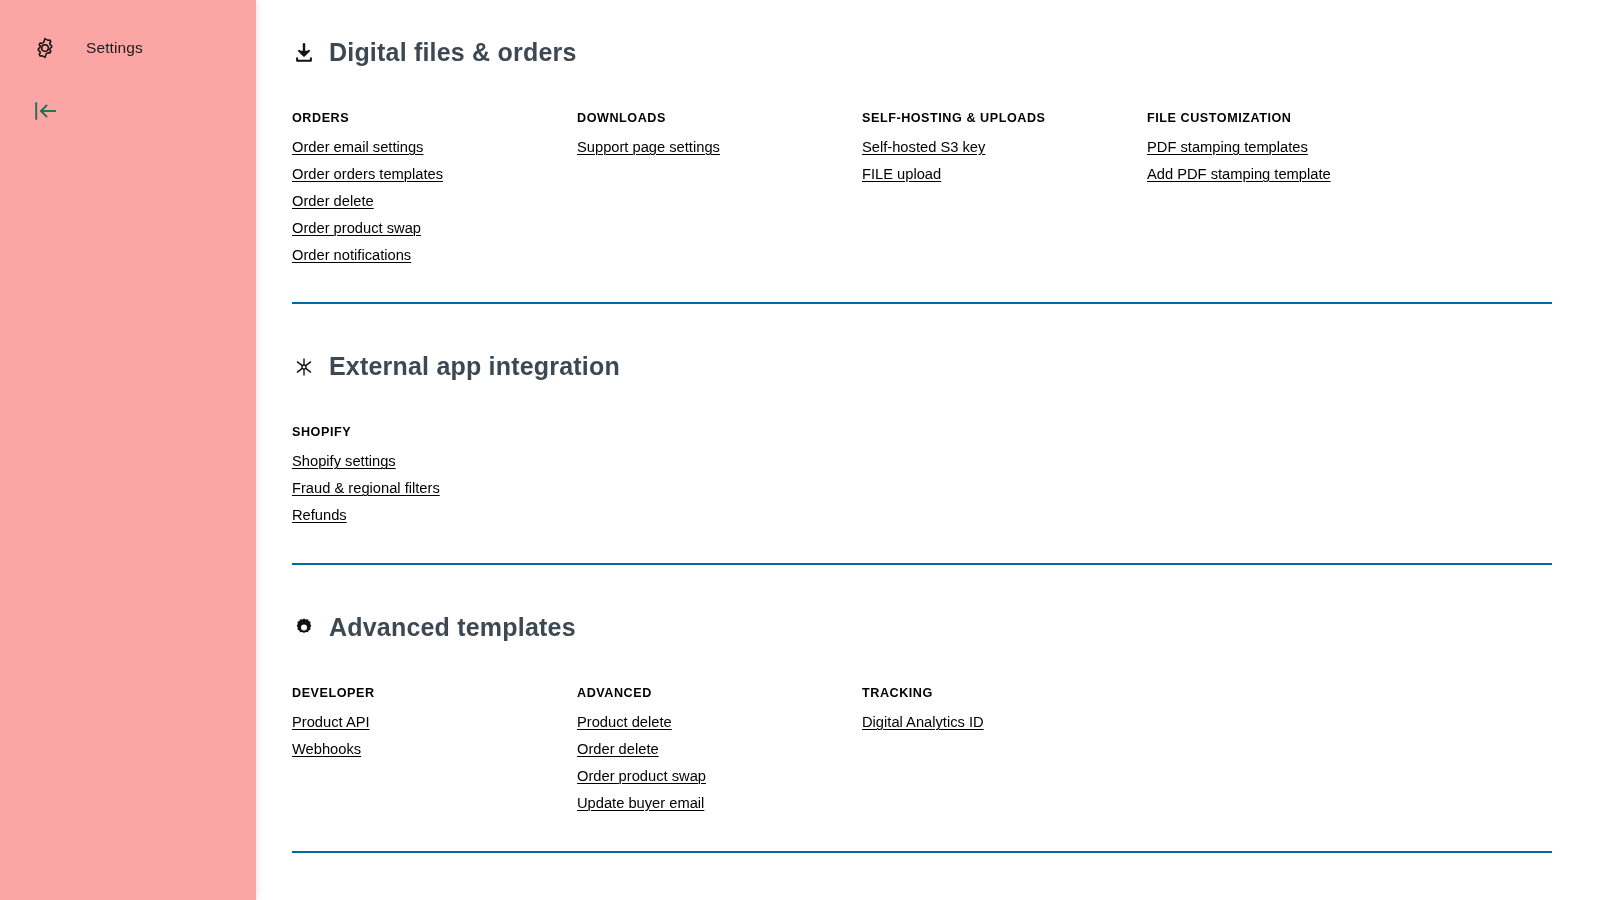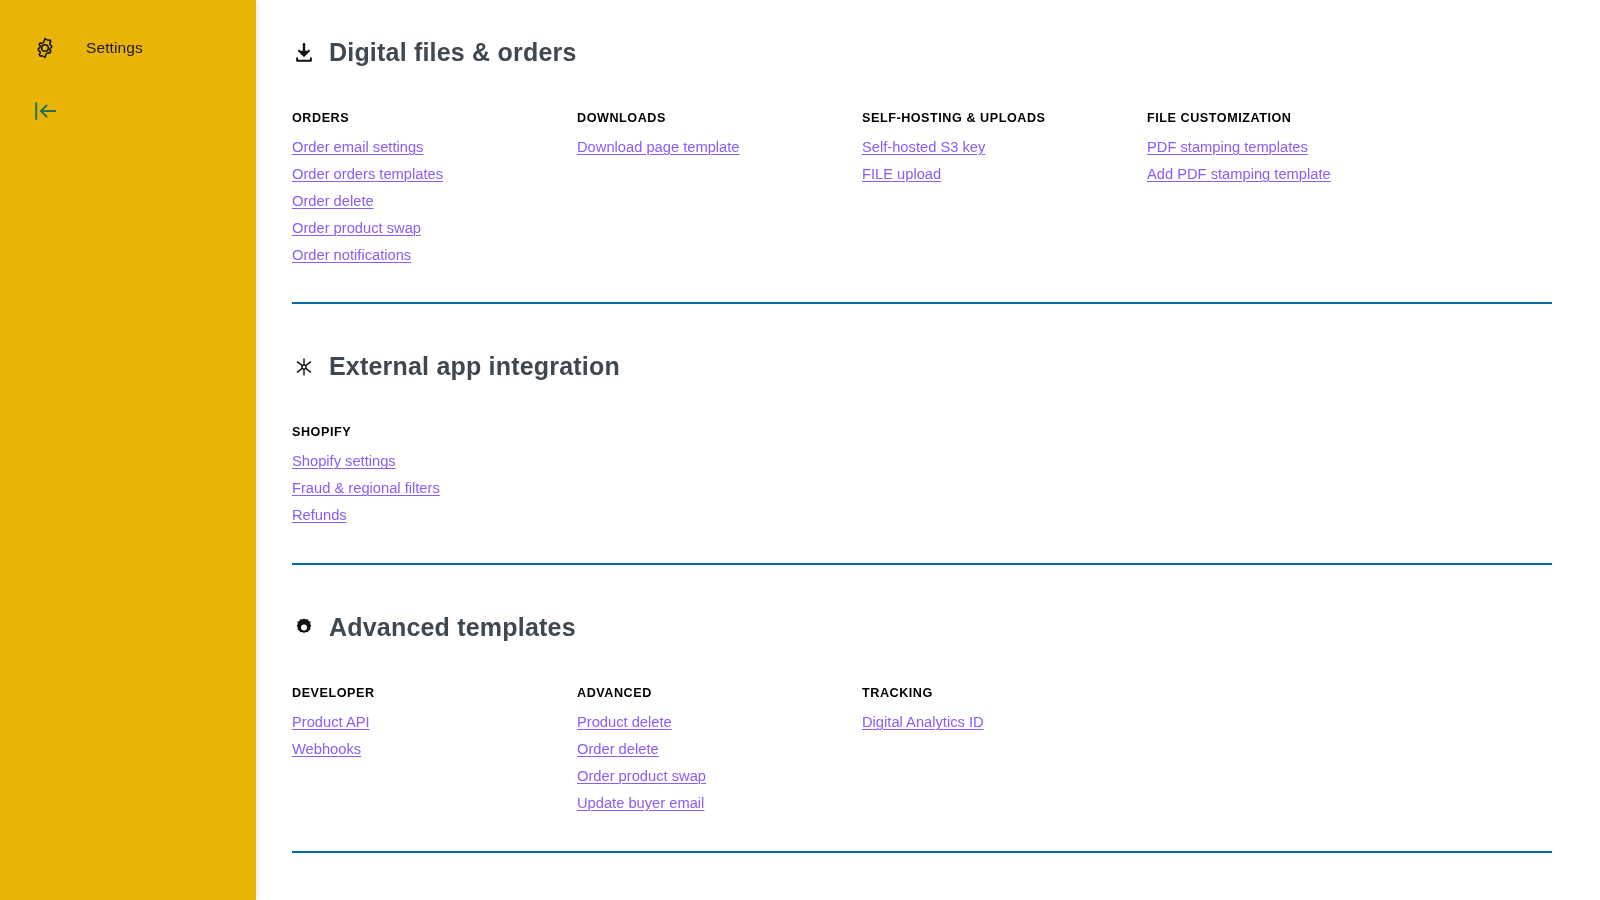--- a/index.html
+++ b/index.html
@@ -12,21 +12,21 @@
     -webkit-font-smoothing: antialiased;
   }
 
   .app { position: relative; width: 1600px; height: 900px; display: flex; }
 
   
   .sidebar {
     width: 256px;
     flex: 0 0 256px;
     height: 900px;
-    background: #eab308;
+    background: #fca5a5;
     position: relative;
     z-index: 5;
     box-shadow: 3px 0 7px -2px rgba(0,0,0,0.13);
   }
   .sidebar-row {
     display: flex;
     align-items: center;
     height: 42px;
     padding-left: 32px;
     margin-top: 27px;
@@ -96,21 +96,21 @@
     font-weight: 700;
     letter-spacing: 0.55px;
     color: #000000;
     margin-bottom: 13px;
     text-transform: uppercase;
     white-space: nowrap;
   }
   .links { display: flex; flex-direction: column; }
   .link {
     font-size: 14.7px;
-    color: #8b5cf6;
+    color: #000000;
     text-decoration: underline;
     text-decoration-thickness: 1px;
     text-underline-offset: 2px;
     margin-bottom: 8.5px;
     cursor: pointer;
     width: fit-content;
     line-height: 1.25;
   }
 
   .sp-g1 { padding-bottom: 30px; }
@@ -166,21 +166,21 @@
               <a class="link">Order email settings</a>
               <a class="link">Order orders templates</a>
               <a class="link">Order delete</a>
               <a class="link">Order product swap</a>
               <a class="link">Order notifications</a>
             </div>
           </div>
           <div class="col">
             <div class="col-label">DOWNLOADS</div>
             <div class="links">
-              <a class="link">Download page template</a>
+              <a class="link">Support page settings</a>
             </div>
           </div>
           <div class="col">
             <div class="col-label">SELF-HOSTING &amp; UPLOADS</div>
             <div class="links">
               <a class="link">Self-hosted S3 key</a>
               <a class="link">FILE upload</a>
             </div>
           </div>
           <div class="col">

